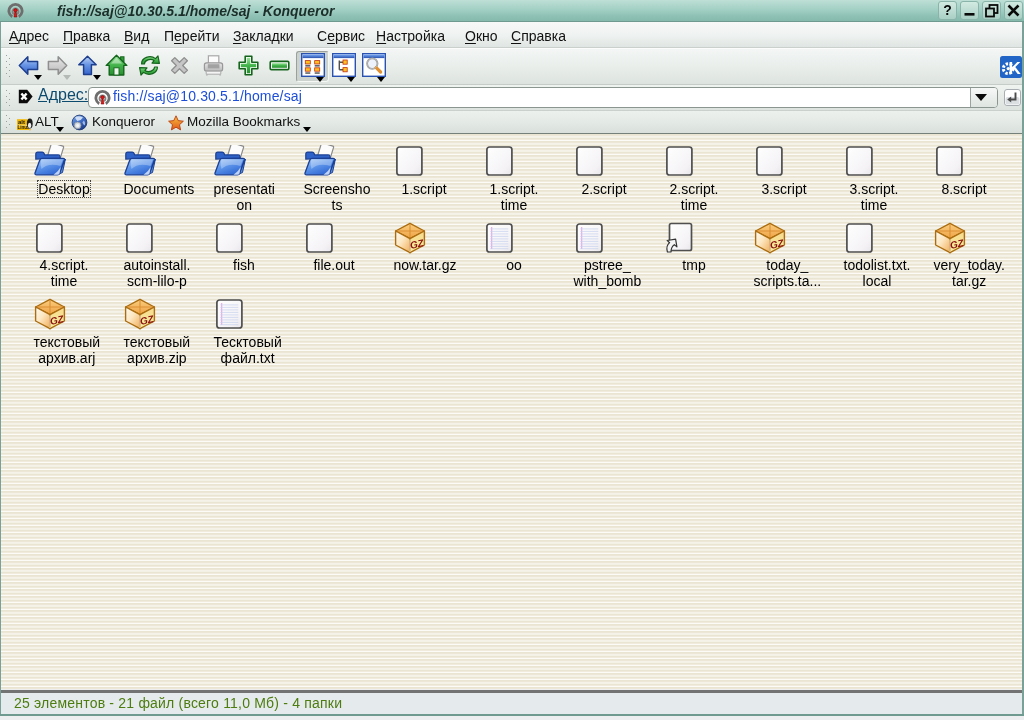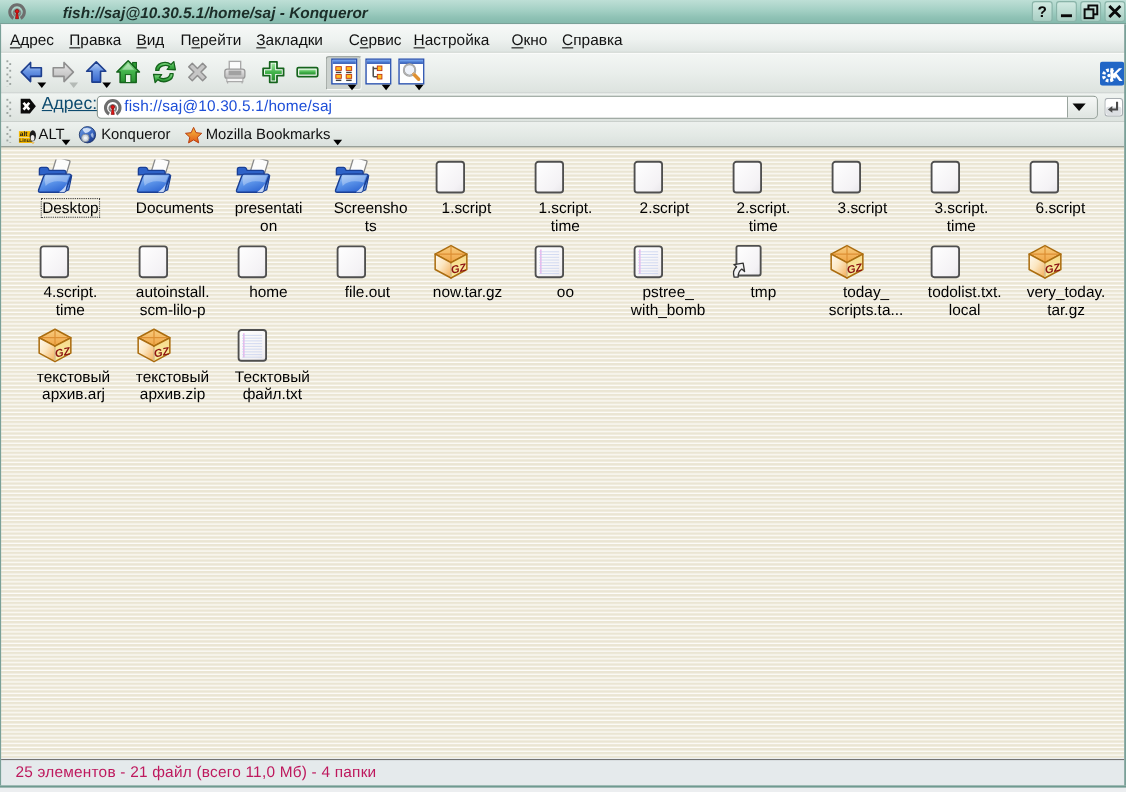--- a/index.html
+++ b/index.html
@@ -43,21 +43,21 @@
 #view { left:1px; top:133px; width:1021px; height:556px;
   background-color:#eae5d3;
   border-top:1px solid #75807b; }
 .cell { width:90px; text-align:center; }
 .cell .ic { display:block; margin:0 auto; }
 .lbl { margin-top:2.5px; font-size:14px; line-height:16px; color:#000; }
 .lblin { display:inline-block;margin-left:29px; }
 .focusbox { outline:1px dotted #444; }
 
 #statusbar { left:1px; top:690px; width:1021px; height:24px; background:#e5eaec;
-  border-top:1px solid #737373; font-size:14px; letter-spacing:0.2px; color:#be185d; }
+  border-top:3px solid #737373; font-size:14px; letter-spacing:0.2px; color:#4d7c0f; }
 #statusbar span { position:absolute; left:13px; top:1.5px; }
 #winborder-l { left:0; top:22px; width:1px; height:692px; background:#7aa098; }
 #winborder-r { left:1022px; top:22px; width:2px; height:692px; background:#7aa098; }
 #winborder-b { left:0; top:714px; width:1024px; height:2px; background:#6f9a90; }
 </style></head>
 <body>
 
 <svg width="0" height="0" style="position:absolute">
 <defs>
 <linearGradient id="gblue" x1="0" y1="0" x2="0" y2="1">
@@ -399,39 +399,39 @@
 <div class="abs cell" style="left:814.5px;top:145px">
     <svg class="ic" width="32" height="33" viewBox="0 0 32 33">
       <use href="#plaindoc"></use>
     </svg>
     <div class="lbl"><span class="lblin" style="">3.script.<br>time</span></div>
   </div>
 <div class="abs cell" style="left:904.5px;top:145px">
     <svg class="ic" width="32" height="33" viewBox="0 0 32 33">
       <use href="#plaindoc"></use>
     </svg>
-    <div class="lbl"><span class="lblin" style="">6.script</span></div>
+    <div class="lbl"><span class="lblin" style="">8.script</span></div>
   </div>
 <div class="abs cell" style="left:4.5px;top:221.5px">
     <svg class="ic" width="32" height="33" viewBox="0 0 32 33">
       <use href="#plaindoc"></use>
     </svg>
     <div class="lbl"><span class="lblin" style="">4.script.<br>time</span></div>
   </div>
 <div class="abs cell" style="left:94.5px;top:221.5px">
     <svg class="ic" width="32" height="33" viewBox="0 0 32 33">
       <use href="#plaindoc"></use>
     </svg>
     <div class="lbl"><span class="lblin" style="">autoinstall.<br>scm-lilo-p</span></div>
   </div>
 <div class="abs cell" style="left:184.5px;top:221.5px">
     <svg class="ic" width="32" height="33" viewBox="0 0 32 33">
       <use href="#plaindoc"></use>
     </svg>
-    <div class="lbl"><span class="lblin" style="">home</span></div>
+    <div class="lbl"><span class="lblin" style="">fish</span></div>
   </div>
 <div class="abs cell" style="left:274.5px;top:221.5px">
     <svg class="ic" width="32" height="33" viewBox="0 0 32 33">
       <use href="#plaindoc"></use>
     </svg>
     <div class="lbl"><span class="lblin" style="">file.out</span></div>
   </div>
 <div class="abs cell" style="left:364.5px;top:221.5px">
     <svg class="ic" width="32" height="33" viewBox="0 0 32 33">
       <use href="#gzbox"></use>

